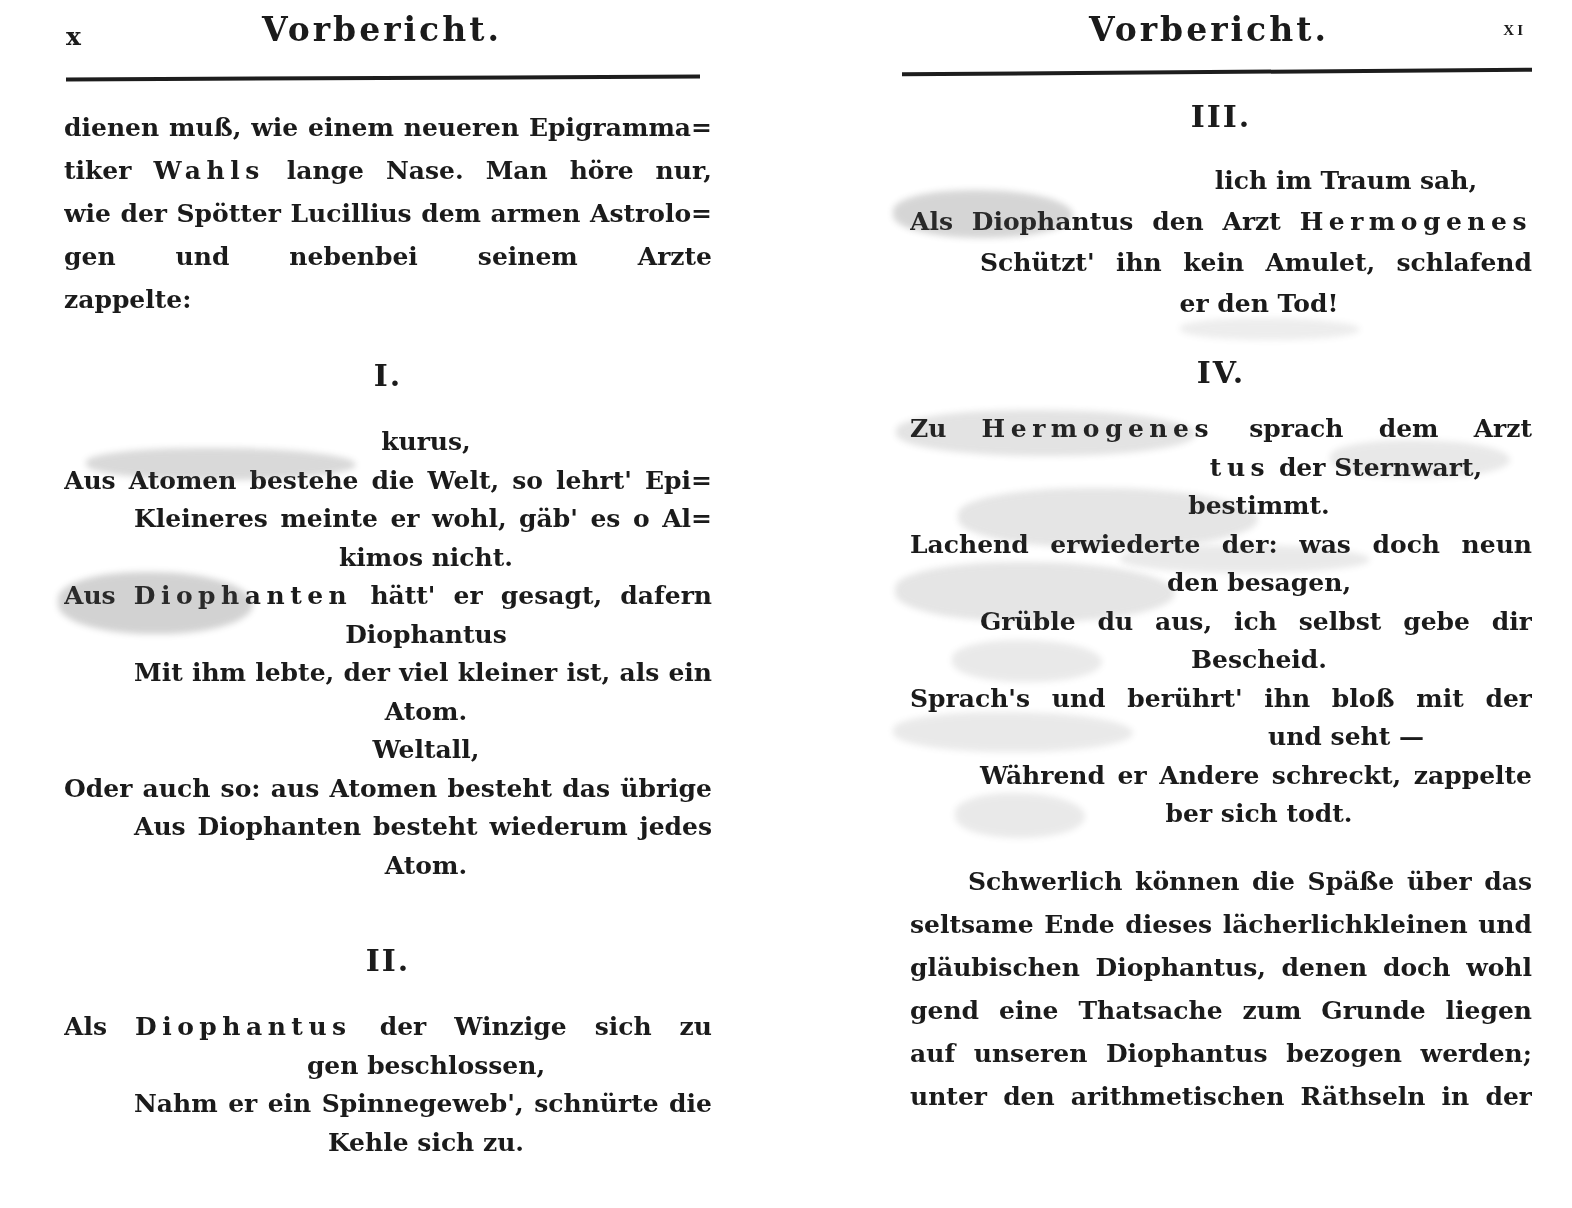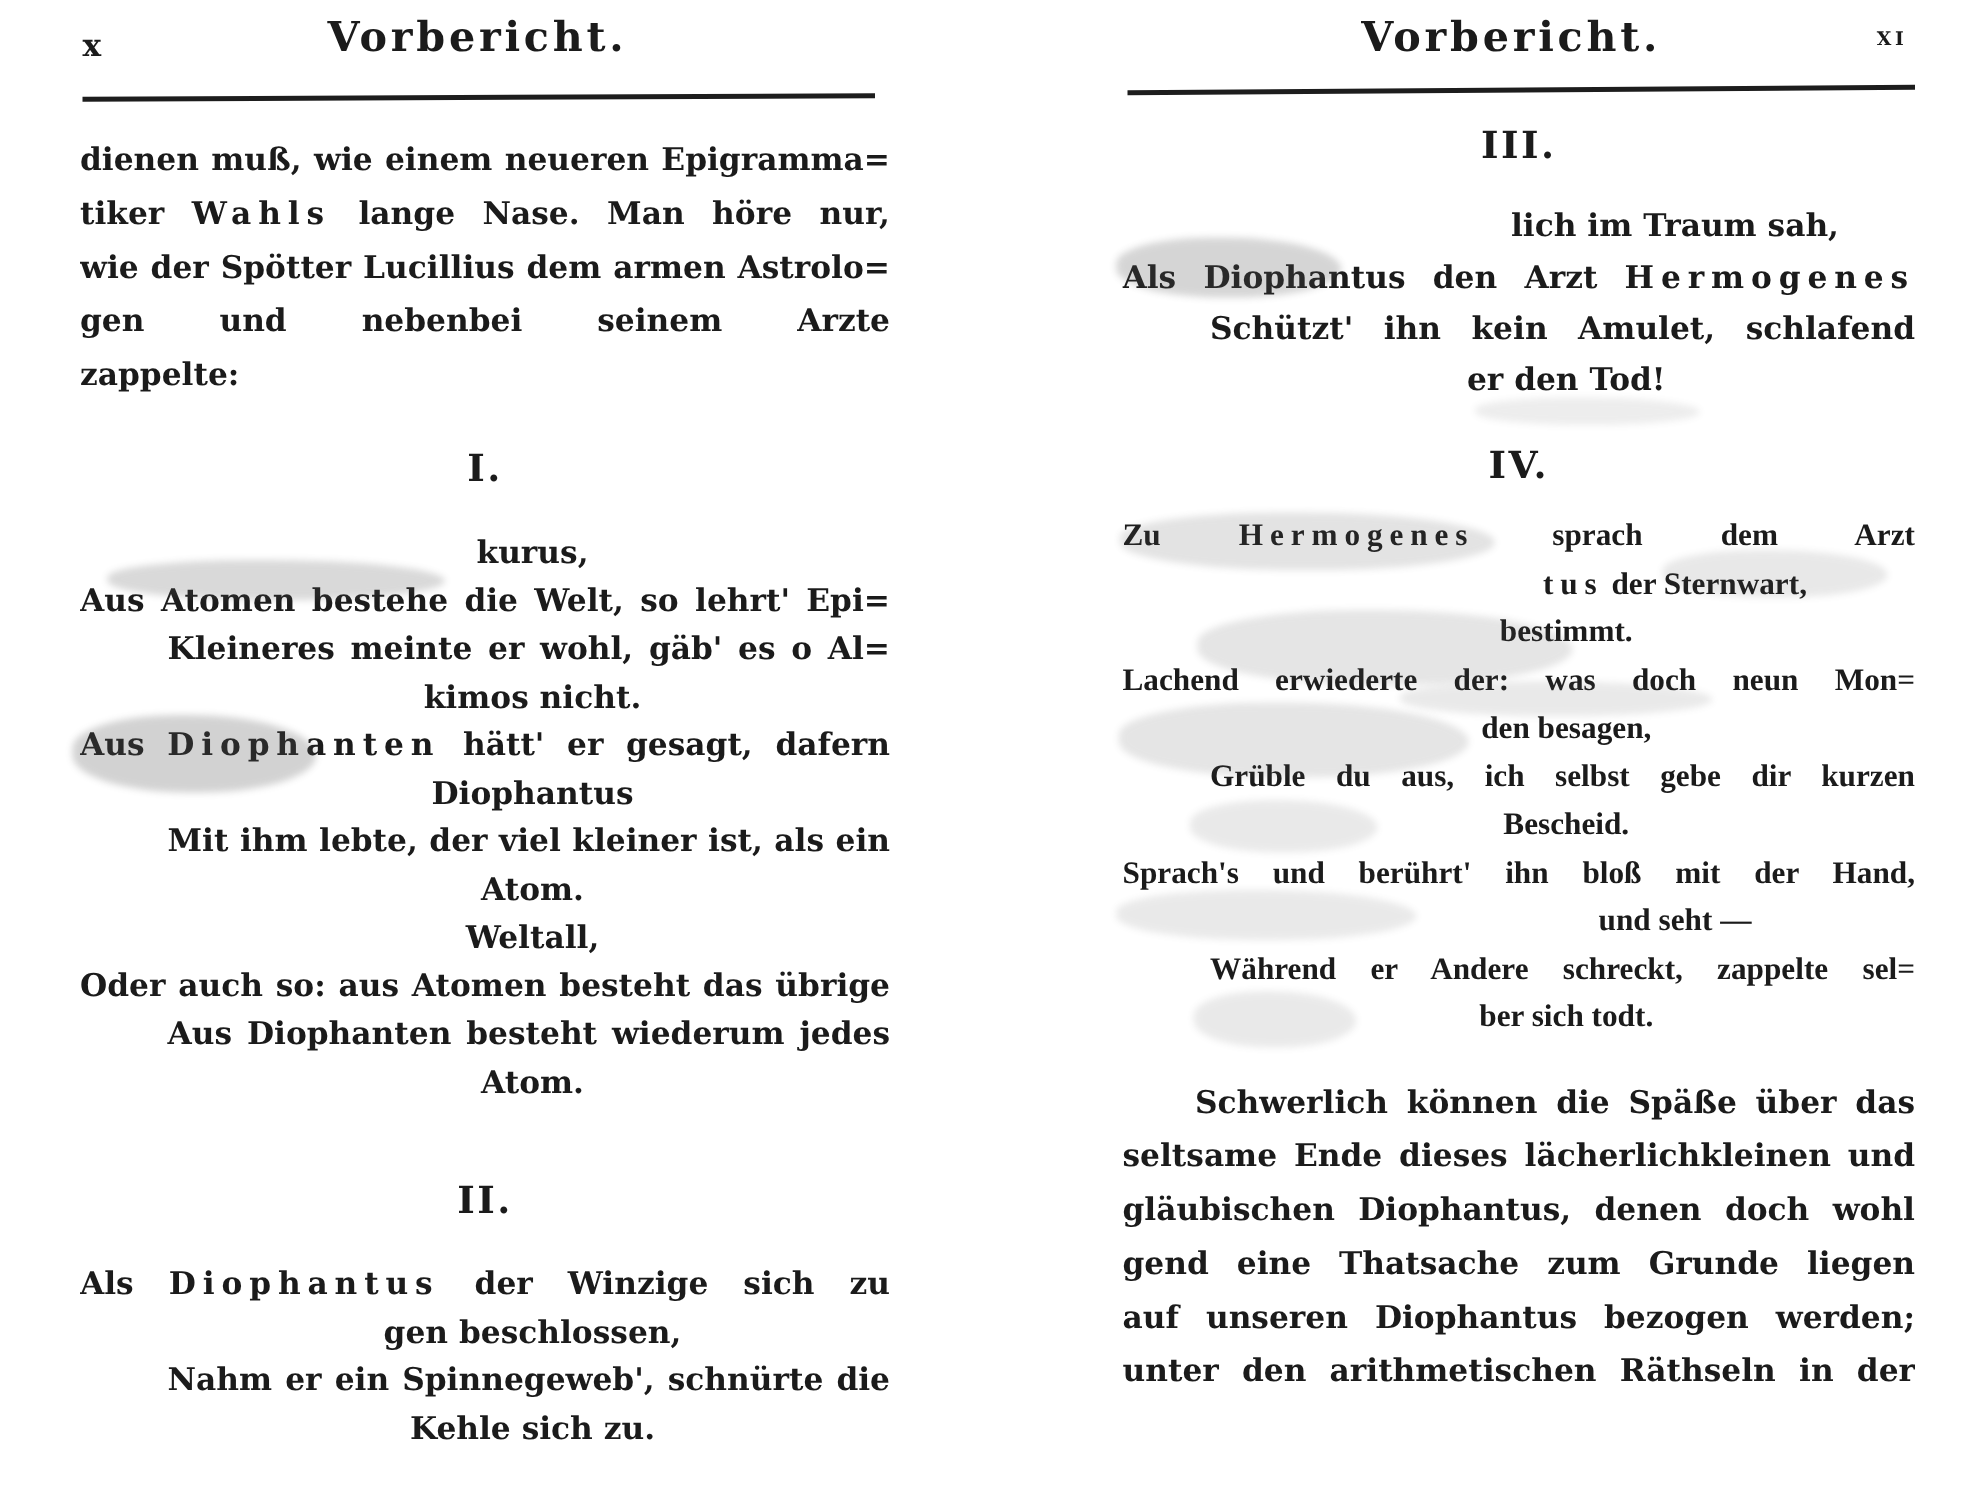--- a/index.html
+++ b/index.html
@@ -18,29 +18,29 @@
 
   .running-header {
     position: absolute; top: 10px; left: 0; right: 12px;
     text-align: center;
     font-size: 33px; font-weight: bold; letter-spacing: 3px;
   }
   .page-num {
     position: absolute; font-weight: bold;
   }
   .page-num-left  { left: 2px;  top: 22px; font-size: 25px; }
-  .page-num-right { right: 6px; top: 16px; font-size: 21px; font-variant: small-caps; letter-spacing: 3px; }
+  .page-num-right { right: 6px; top: 16px; font-size: 21px; font-variant: small-caps; letter-spacing: 3px; font-family: Liberation Serif, serif; }
 
   .rule { position: absolute; height: 4px; background: #1d1d1d; }
   .page-left  .rule { left: 2px; right: 12px; top: 76px; transform: rotate(-0.25deg); }
   .page-right .rule { left: 4px; right: 0;    top: 70px; transform: rotate(-0.4deg); }
 
   .content { position: absolute; left: 0; right: 0; }
   .page-left  .content { top: 106px; }
-  .page-right .content { top: 96px; }
+  .page-right .content { top: 96px; margin-left: 12px; }
 
   .blk { margin: 0; }
   .blk-heading {
     text-align: center; font-size: 30px; font-weight: bold;
     line-height: 42px; height: 42px; letter-spacing: 2px;
   }
   .line {
     font-weight: bold; font-size: 25px;
     white-space: normal; overflow: hidden;
   }
@@ -51,21 +51,21 @@
   .page-right .blk:nth-child(2) .line { line-height: 41px; height: 41px; }
 
   
   .page-left .blk:nth-child(2) { margin-top: 34px; }  
   .page-left .blk:nth-child(3) { margin-top: 26px; }  
   .page-left .blk:nth-child(4) { margin-top: 55px; }  
   .page-left .blk:nth-child(5) { margin-top: 26px; }  
   
   .page-right .blk:nth-child(2) { margin-top: 22px; } 
   .page-right .blk:nth-child(3) { margin-top: 28px; } 
-  .page-right .blk:nth-child(4) { margin-top: 16px; font-family: Liberation Serif, serif; } 
+  .page-right .blk:nth-child(4) { margin-top: 16px; } 
   .page-right .blk:nth-child(5) { margin-top: 26px; } 
 
   .j { text-align: justify; text-align-last: justify; }
   .l { text-align: left; }
   .c { text-align: center; padding-left: 76px; }
   .c.sh { padding-left: 250px; }
   .ind { padding-left: 70px; }
   .fi  { padding-left: 58px; }
   .sperr { letter-spacing: 0.22em; }
 

